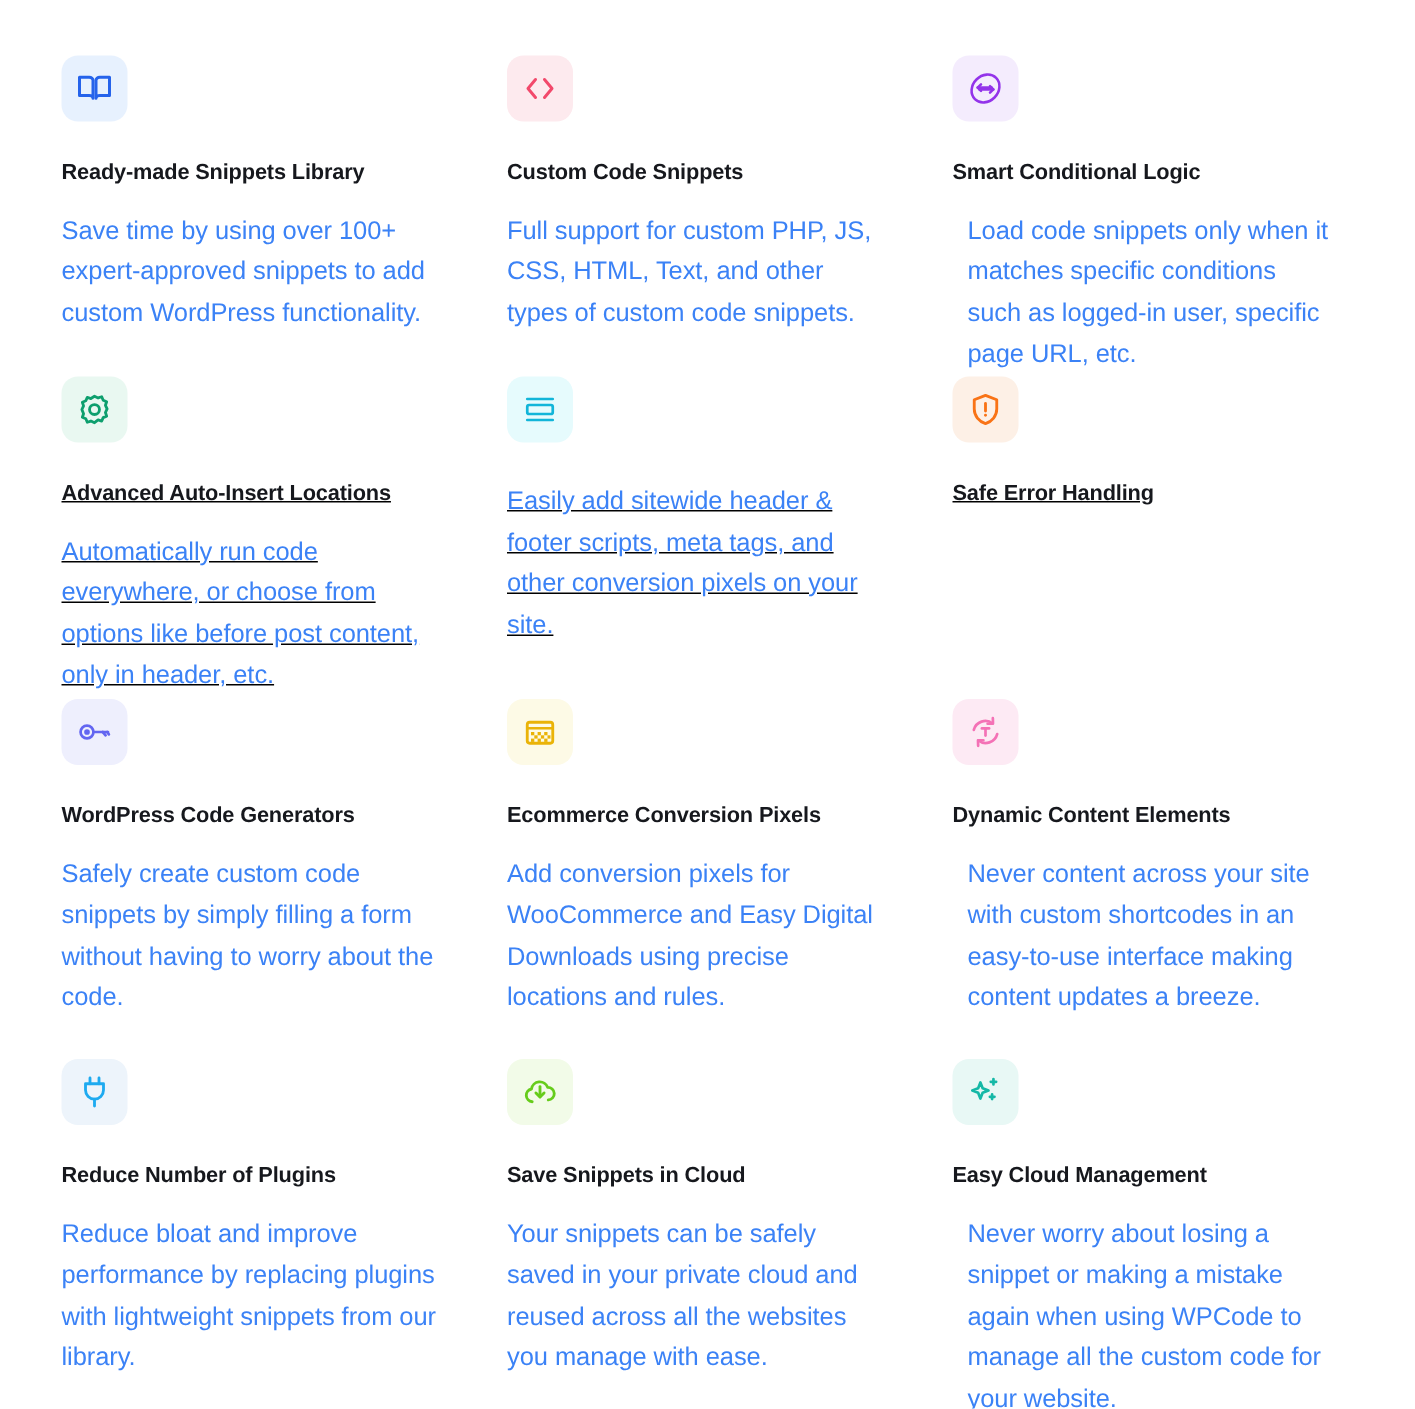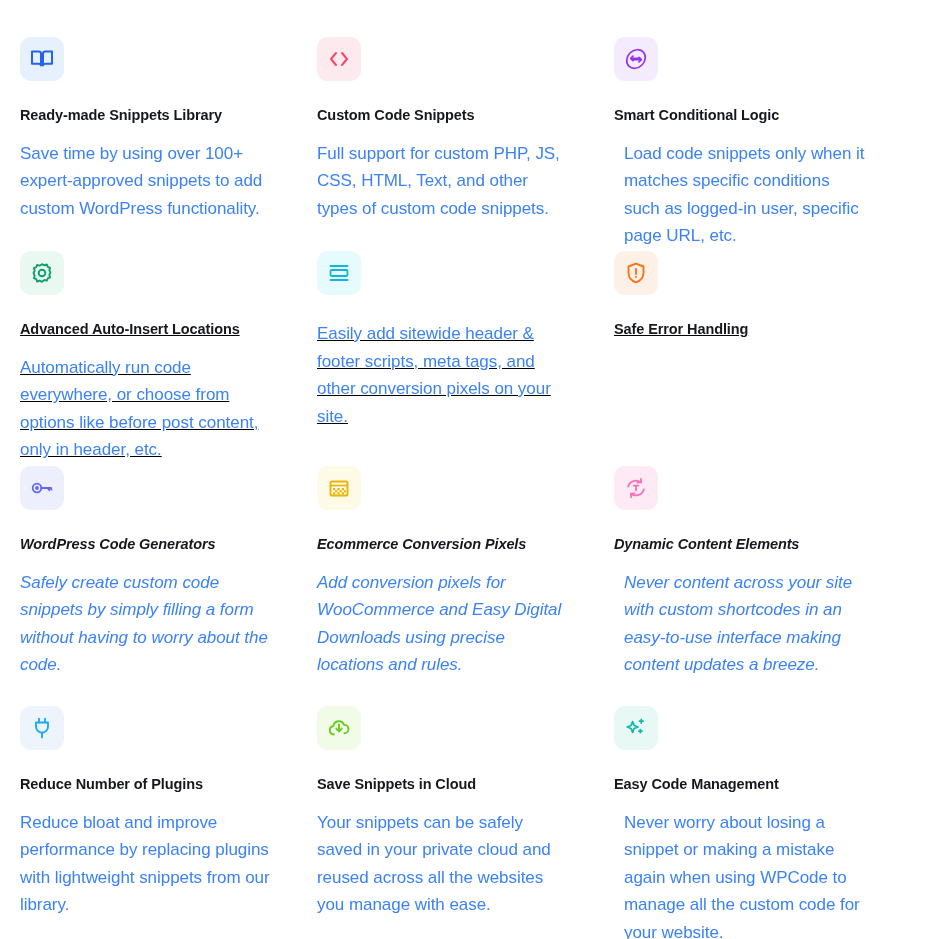--- a/index.html
+++ b/index.html
@@ -13,36 +13,36 @@
 
   body {
     font-family: "Liberation Sans", "DejaVu Sans", sans-serif;
     -webkit-font-smoothing: antialiased;
     overflow: hidden;
   }
 
   .features-grid {
     width: 943px;
     height: 719px;
-    padding: 37px 45px 0 20px;
+    padding: 37px 45px 0 41px;
     display: grid;
     grid-template-columns: 252px 45px 252px 45px 252px;
     grid-template-rows: 214px 215px 240px auto;
     align-content: start;
   }
 
   .feature-card {
     display: block;
   }
   .feature-card.c1 { grid-column: 1; }
   .feature-card.c2 { grid-column: 3; }
   .feature-card.c3 { grid-column: 5; }
   .feature-card.r1 { grid-row: 1; }
   .feature-card.r2 { grid-row: 2; text-decoration: underline; }
-  .feature-card.r3 { grid-row: 3; font-style: italic; }
+  .feature-card.r3 { grid-row: 3; }
   .feature-card.r4 { grid-row: 4; }
 
   .icon-box {
     width: 44px;
     height: 44px;
     border-radius: 11px;
     display: flex;
     align-items: center;
     justify-content: center;
     margin-bottom: 25px;
@@ -226,17 +226,17 @@
   </section>
 
   <section class="feature-card c3 r4">
     <div class="icon-box" style="background: rgb(232, 248, 245);">
       <svg viewBox="0 0 24 24" fill="none" stroke="#14b8a6" stroke-width="1.8" stroke-linecap="round" stroke-linejoin="round">
         <path d="M8.6 5.6l1.5 3.9 3.9 1.5-3.9 1.5-1.5 3.9-1.5-3.9L3.2 11l3.9-1.5z"></path>
         <path d="M17.3 3.4v3.6M15.5 5.2h3.6"></path>
         <path d="M16.4 13.6v3.1M14.9 15.2h3.1"></path>
       </svg>
     </div>
-    <h3 class="card-title">Easy Code Management</h3>
+    <h3 class="card-title">Easy Cloud Management</h3>
     <p class="card-desc">Never worry about losing a snippet or making a mistake again when using WPCode to manage all the custom code for your website.</p>
   </section>
 
 </main>
 
 </body></html>

